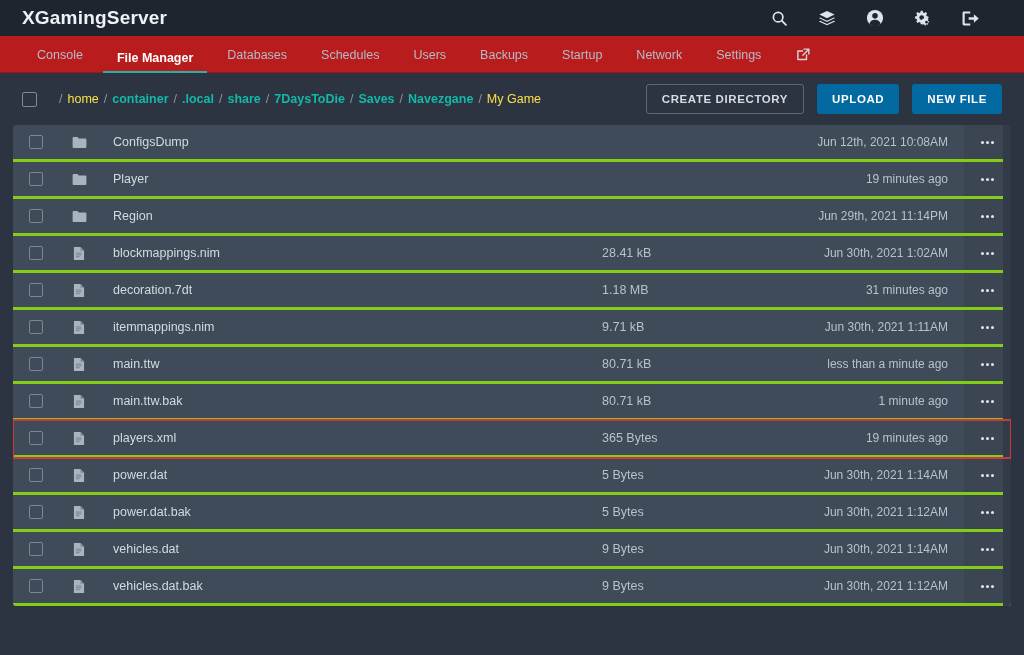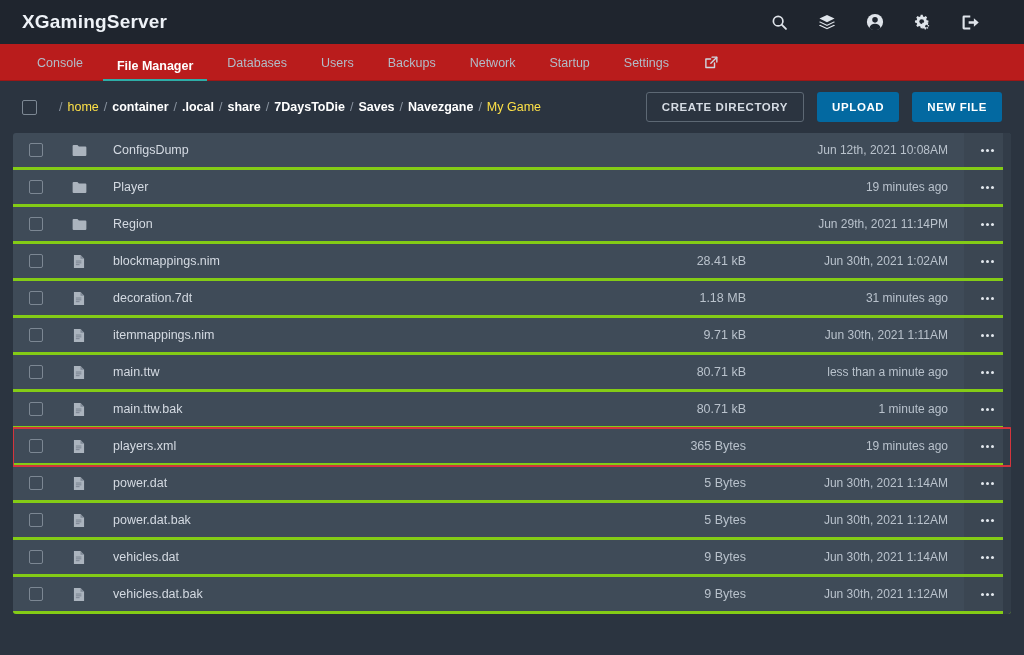--- a/index.html
+++ b/index.html
@@ -13,21 +13,21 @@
 
   body {
     background: #2b3440;
     font-family: "Liberation Sans", "DejaVu Sans", sans-serif;
     color: #c7ced8;
     -webkit-font-smoothing: antialiased;
   }
 
   
   .topbar {
-    height: 44px;
+    height: 36px;
     background: #1f252e;
     display: flex;
     align-items: center;
     padding: 0 22px 0 22px;
   }
   .brand {
     font-size: 19px;
     font-weight: bold;
     color: #eef2f7;
     letter-spacing: 0.2px;
@@ -120,21 +120,21 @@
     font-size: 12.5px;
     white-space: nowrap;
     gap: 0;
   }
   .sep {
     color: #8a94a1;
     padding: 0 5px;
     font-size: 12.5px;
   }
   .crumb {
-    color: #ffffff;
+    color: #14b8a6;
     font-weight: bold;
     cursor: pointer;
   }
   .crumb.dim {
     color: #fde047;
     font-weight: normal;
     cursor: default;
   }
   .crumbbar-spacer { flex: 1 1 auto; }
 
@@ -214,21 +214,20 @@
     flex: 1 1 auto;
     font-size: 12.5px;
     color: #d4dae2;
     padding-left: 13px;
     overflow: hidden;
     text-overflow: ellipsis;
     white-space: nowrap;
   }
   .cell-size {
     flex: 0 0 150px;
-    text-align: right;
     font-size: 12.5px;
     color: #b9c2cc;
     padding-right: 6px;
     white-space: nowrap;
   }
   .cell-date {
     flex: 0 0 200px;
     text-align: right;
     font-size: 12px;
     color: #b9c2cc;
@@ -323,24 +322,25 @@
       </svg>
     </div>
 
   </div>
 </div>
 
 <div class="navbar">
   <div class="navitem">Console</div>
   <div class="navitem active">File Manager</div>
   <div class="navitem">Databases</div>
+  <div class="navitem">Schedules</div>
   <div class="navitem">Users</div>
   <div class="navitem">Backups</div>
+  <div class="navitem">Startup</div>
   <div class="navitem">Network</div>
-  <div class="navitem">Startup</div>
   <div class="navitem">Settings</div>
   <div class="navitem iconitem">
     <svg width="15" height="15" viewBox="0 0 16 16" fill="none">
       <path d="M2 4.2 h5 M2 4.2 v9.2 h9.2 v-5" stroke="#cfd7e0" stroke-width="1.5" stroke-linecap="round" stroke-linejoin="round"></path>
       <path d="M8.6 2.3 h5.1 v5.1" stroke="#cfd7e0" stroke-width="1.5" stroke-linecap="round" stroke-linejoin="round"></path>
       <line x1="13.4" y1="2.6" x2="7.3" y2="8.7" stroke="#cfd7e0" stroke-width="1.5" stroke-linecap="round"></line>
     </svg>
   </div>
 </div>
 

